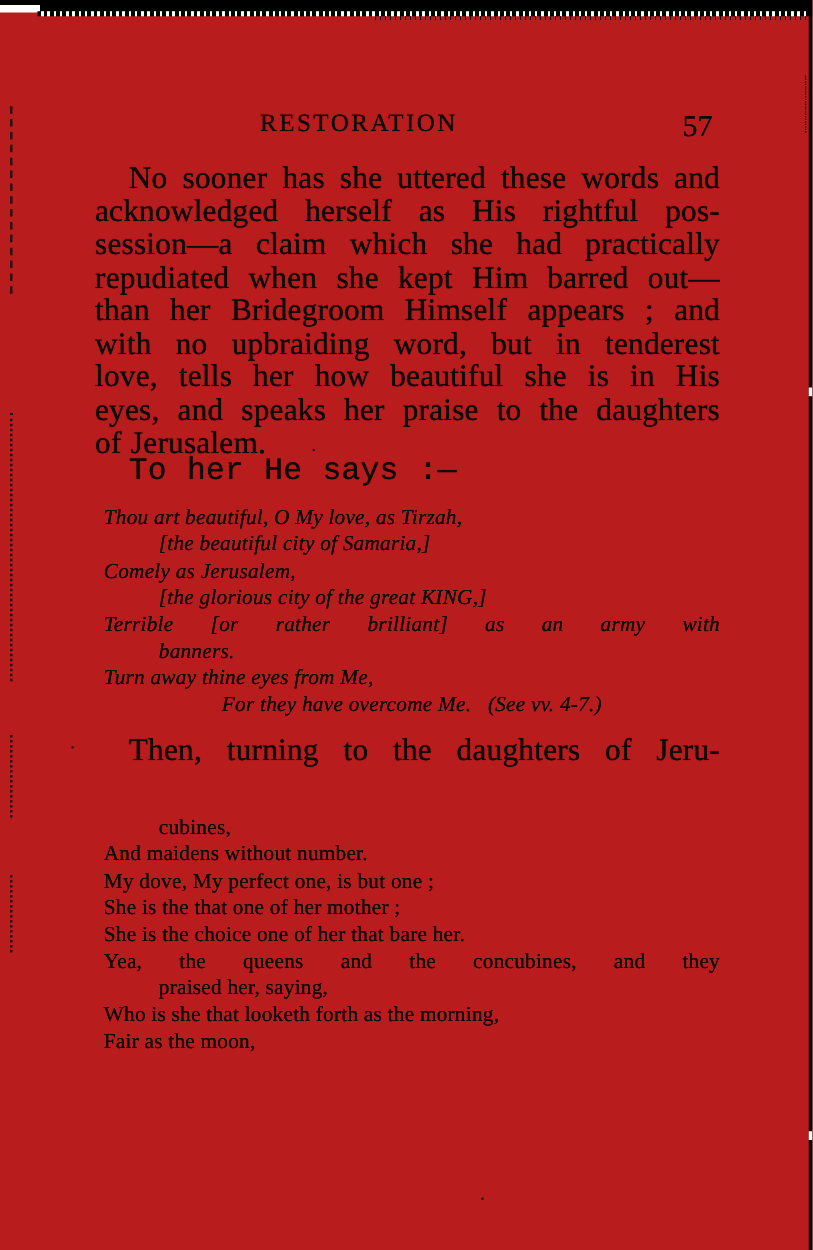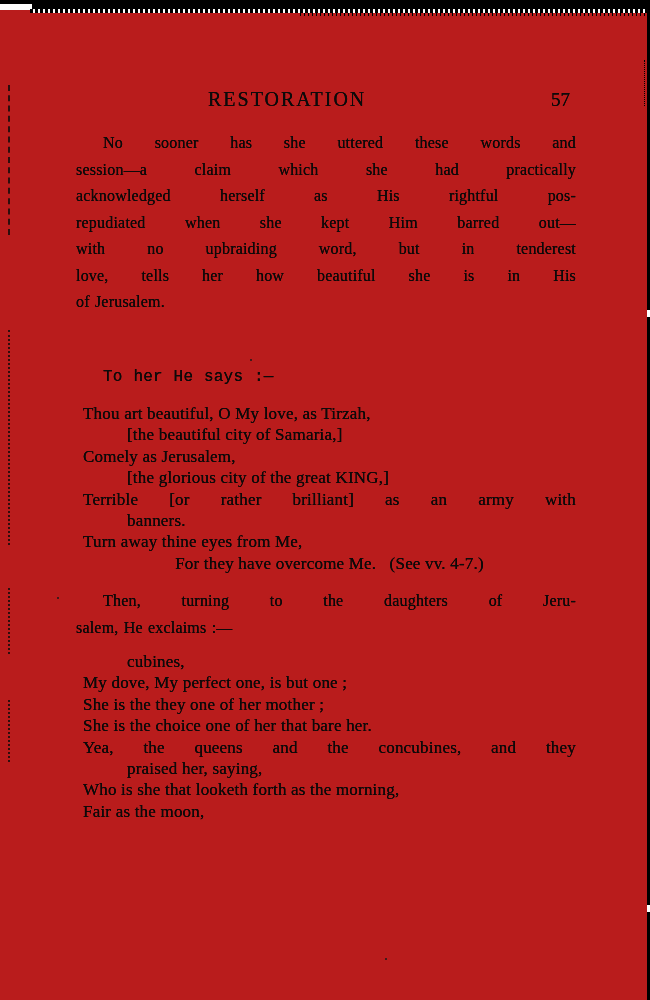--- a/index.html
+++ b/index.html
@@ -22,37 +22,37 @@
   .gutter.g1{top:85px;height:150px;}
   .gutter.g2{top:330px;height:215px;border-left-style:dotted;}
   .gutter.g3{top:588px;height:66px;border-left-style:dotted;}
   .gutter.g4{top:700px;height:62px;border-left-style:dotted;}
   .dotcol{position:absolute;right:5px;top:60px;height:46px;width:0;border-left:1px dotted #000;}
   .speck{position:absolute;width:2px;height:2px;background:#1a1a1a;border-radius:50%;}
   
   .header{position:absolute;top:88px;left:76px;width:500px;height:24px;}
   .title{position:absolute;left:132px;top:0;font-size:20px;letter-spacing:2px;
     text-shadow:0 0 .6px #000;}
-  .folio{position:absolute;right:6px;top:1px;font-size:19px;text-shadow:0 0 .5px #000;}
+  .folio{position:absolute;right:6px;top:1px;font-size:24px;text-shadow:0 0 .5px #000;}
   
   .prose{position:absolute;left:76px;width:500px;}
-  .prose-line{font-size:16px;line-height:26.5px;letter-spacing:.2px;word-spacing:1px;
+  .prose-line{font-size:25px;line-height:26.5px;letter-spacing:.2px;word-spacing:1px;
     text-align:justify;text-align-last:justify;text-shadow:0 0 .6px #000;}
   .prose-line.lastline{text-align:right;text-align-last:left;}
   .prose-line.indent{text-indent:27px;}
   .p1{top:130px;}
   .intro{top:364px;font-family:Liberation Mono, monospace;}
   .p2{top:588px;}
   .verse{position:absolute;left:83px;width:493px;}
   .verse-line{font-size:17px;line-height:21.4px;letter-spacing:.2px;
     text-align:left;text-shadow:0 0 .5px #000;}
   .verse-line.hang{padding-left:44px;}
   .verse-line.just{text-align:justify;text-align-last:justify;}
   .verse-line.pre{white-space:pre;text-align:center;}
-  .v1{top:403px;}
+  .v1{top:403px;font-style:italic;}
   .v2{top:651px;}
 </style>
 </head>
 <body>
 
 <div class="page">
 
   <div class="band-solid"></div>
   <div class="band-notch"></div>
   <div class="band-dither1"></div>
@@ -69,52 +69,54 @@
   <div class="speck" style="left:57px;top:597px"></div>
   <div class="speck" style="left:385px;top:958px"></div>
 
   <div class="header">
     <span class="title">RESTORATION</span>
     <span class="folio">57</span>
   </div>
 
   <section class="prose p1">
     <div class="prose-line indent">No sooner has she uttered these words and</div>
+    <div class="prose-line">acknowledged herself as His rightful pos-</div>
     <div class="prose-line">session—a claim which she had practically</div>
-    <div class="prose-line">acknowledged herself as His rightful pos-</div>
     <div class="prose-line">repudiated when she kept Him barred out—</div>
+    <div class="prose-line">than her Bridegroom Himself appears ; and</div>
     <div class="prose-line">with no upbraiding word, but in tenderest</div>
     <div class="prose-line">love, tells her how beautiful she is in His</div>
+    <div class="prose-line">eyes, and speaks her praise to the daughters</div>
     <div class="prose-line lastline">of Jerusalem.</div>
   </section>
 
   <section class="prose intro">
     <div class="prose-line lastline indent">To her He says :—</div>
   </section>
 
   <section class="verse v1">
     <div class="verse-line">Thou art beautiful, O My love, as Tirzah,</div>
     <div class="verse-line hang">[the beautiful city of Samaria,]</div>
     <div class="verse-line">Comely as Jerusalem,</div>
     <div class="verse-line hang">[the glorious city of the great KING,]</div>
     <div class="verse-line just">Terrible [or rather brilliant] as an army with</div>
     <div class="verse-line hang">banners.</div>
     <div class="verse-line">Turn away thine eyes from Me,</div>
     <div class="verse-line pre">For they have overcome Me.   (See vv. 4-7.)</div>
   </section>
 
   <section class="prose p2">
     <div class="prose-line indent">Then, turning to the daughters of Jeru-</div>
-    <div class="prose-line lastline">salem, He exclaims :—</div>
   </section>
 
   <section class="verse v2">
     <div class="verse-line hang">cubines,</div>
+    <div class="verse-line">And maidens without number.</div>
     <div class="verse-line">My dove, My perfect one, is but one ;</div>
-    <div class="verse-line">She is the they one of her mother ;</div>
+    <div class="verse-line">She is the that one of her mother ;</div>
     <div class="verse-line">She is the choice one of her that bare her.</div>
     <div class="verse-line just">Yea, the queens and the concubines, and they</div>
     <div class="verse-line hang">praised her, saying,</div>
     <div class="verse-line">Who is she that looketh forth as the morning,</div>
     <div class="verse-line">Fair as the moon,</div>
   </section>
 
 </div>
 
 </body></html>

